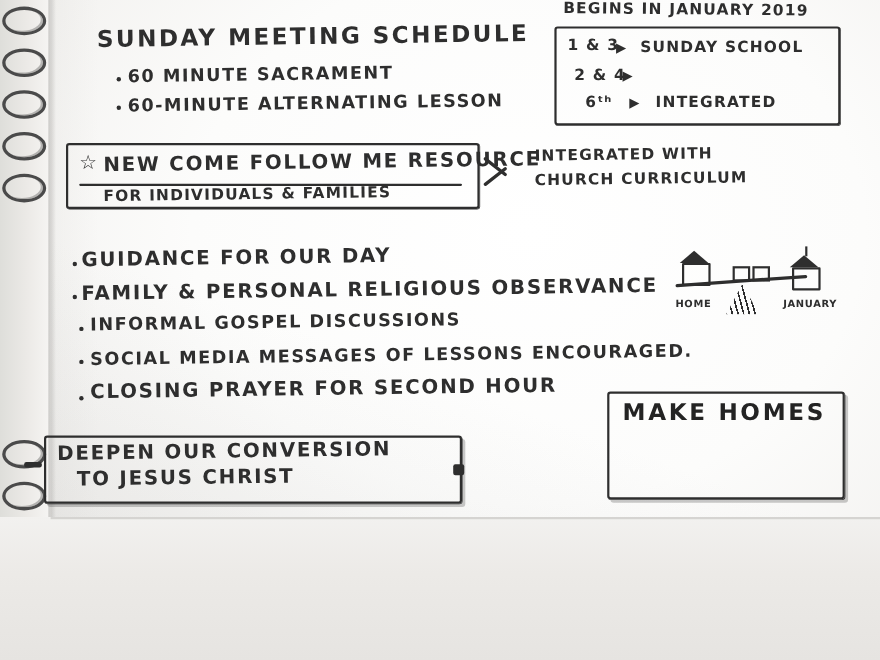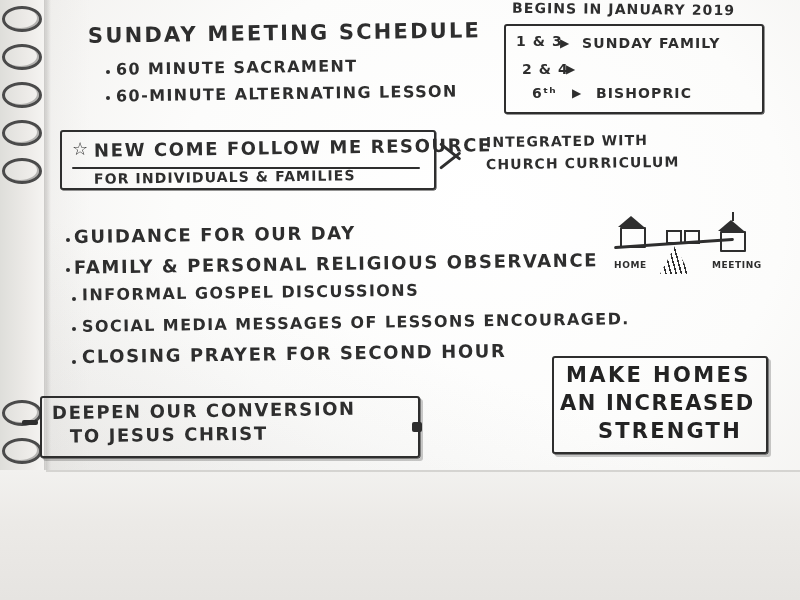--- a/index.html
+++ b/index.html
@@ -248,28 +248,28 @@
 
   <div class="bullet-dot" style="left:106px; top:96px;"></div>
   <div class="hand sz-md skew-a" style="left:116px; top:86px;">60-MINUTE ALTERNATING LESSON</div>
 
   <div class="inkbox" style="left:504px; top:24px; width:256px; height:86px;"></div>
 
   <div class="hand sz-sm skew-c" style="left:512px; top:2px;">BEGINS IN JANUARY 2019</div>
 
   <div class="hand sz-sm" style="left:516px; top:34px;">1 &amp; 3</div>
   <div class="hand sz-xs" style="left:560px; top:37px;">▶</div>
-  <div class="hand sz-sm" style="left:582px; top:36px;">SUNDAY FAMILY</div>
+  <div class="hand sz-sm" style="left:582px; top:36px;">SUNDAY SCHOOL</div>
 
   <div class="hand sz-sm" style="left:522px; top:62px;">2 &amp; 4</div>
   <div class="hand sz-xs" style="left:566px; top:63px;">▶</div>
 
   <div class="hand sz-sm" style="left:532px; top:86px;">6ᵗʰ</div>
   <div class="hand sz-xs" style="left:572px; top:87px;">▶</div>
-  <div class="hand sz-sm" style="left:596px; top:86px;">BISHOPRIC</div>
+  <div class="hand sz-sm" style="left:596px; top:86px;">INTEGRATED</div>
 
   <div class="inkbox" style="left:60px; top:130px; width:372px; height:56px;"></div>
 
   <div class="star" style="left:72px; top:140px;">☆</div>
   <div class="hand sz-lg skew-a" style="left:94px; top:139px;">NEW COME FOLLOW ME RESOURCE</div>
   <div class="underline" style="left:72px; top:167px; width:348px;"></div>
   <div class="hand thin sz-sm skew-a" style="left:94px; top:170px;">FOR INDIVIDUALS &amp; FAMILIES</div>
 
   <div class="chevron" style="left:440px; top:134px;">
     <span class="top"></span>
@@ -287,41 +287,39 @@
 
   <div class="bullet-dot" style="left:72px; top:297px;"></div>
   <div class="hand sz-md skew-a" style="left:82px; top:285px;">INFORMAL GOSPEL DISCUSSIONS</div>
 
   <div class="bullet-dot" style="left:72px; top:327px;"></div>
   <div class="hand sz-md skew-a" style="left:82px; top:315px;">SOCIAL MEDIA MESSAGES OF LESSONS ENCOURAGED.</div>
 
   <div class="bullet-dot" style="left:72px; top:360px;"></div>
   <div class="hand sz-lg skew-a" style="left:82px; top:345px;">CLOSING PRAYER FOR SECOND HOUR</div>
 
-  <div class="doodle" style="left:614px; top:216px; width:140px; height:80px;">
+  <div class="doodle" style="left:614px; top:228px; width:140px; height:80px;">
     <div class="roof" style="left:4px; top:0px;"></div>
     <div class="house" style="left:6px; top:11px;"></div>
 
     <div class="chapel-spire" style="left:118px; top:-4px;"></div>
     <div class="roof" style="left:104px; top:4px;"></div>
     <div class="house" style="left:106px; top:15px;"></div>
 
     <div class="beam"></div>
     <div class="smallbox" style="left:52px; top:14px;"></div>
     <div class="smallbox" style="left:70px; top:14px;"></div>
     <div class="fulcrum-hatch"></div>
 
     <div class="caption" style="left:0px; top:44px;">HOME</div>
-    <div class="caption" style="left:98px; top:44px;">MEETING</div>
+    <div class="caption" style="left:98px; top:44px;">JANUARY</div>
   </div>
 
   <div class="inkbox double" style="left:552px; top:356px; width:212px; height:94px;"></div>
   <div class="hand marker sz-xl" style="left:566px; top:364px; letter-spacing:2.4px;">MAKE HOMES</div>
-  <div class="hand marker sz-xl" style="left:560px; top:392px; letter-spacing:1.6px;">AN INCREASED</div>
-  <div class="hand marker sz-xl" style="left:598px; top:420px; letter-spacing:2.2px;">STRENGTH</div>
 
   <div class="inkbox double" style="left:40px; top:396px; width:376px; height:58px;"></div>
   <div class="hand sz-lg skew-a" style="left:52px; top:402px;">DEEPEN OUR CONVERSION</div>
   <div class="hand sz-lg skew-a" style="left:70px; top:426px;">TO JESUS CHRIST</div>
 
   <div class="pen-mark" style="left:22px; top:420px; width:16px; height:5px; border-radius:2px;"></div>
   <div class="pen-mark" style="left:412px; top:422px; width:10px; height:10px; border-radius:2px;"></div>
 
   <div class="page-bottom"></div>
   <div class="page-bottom-line"></div>

